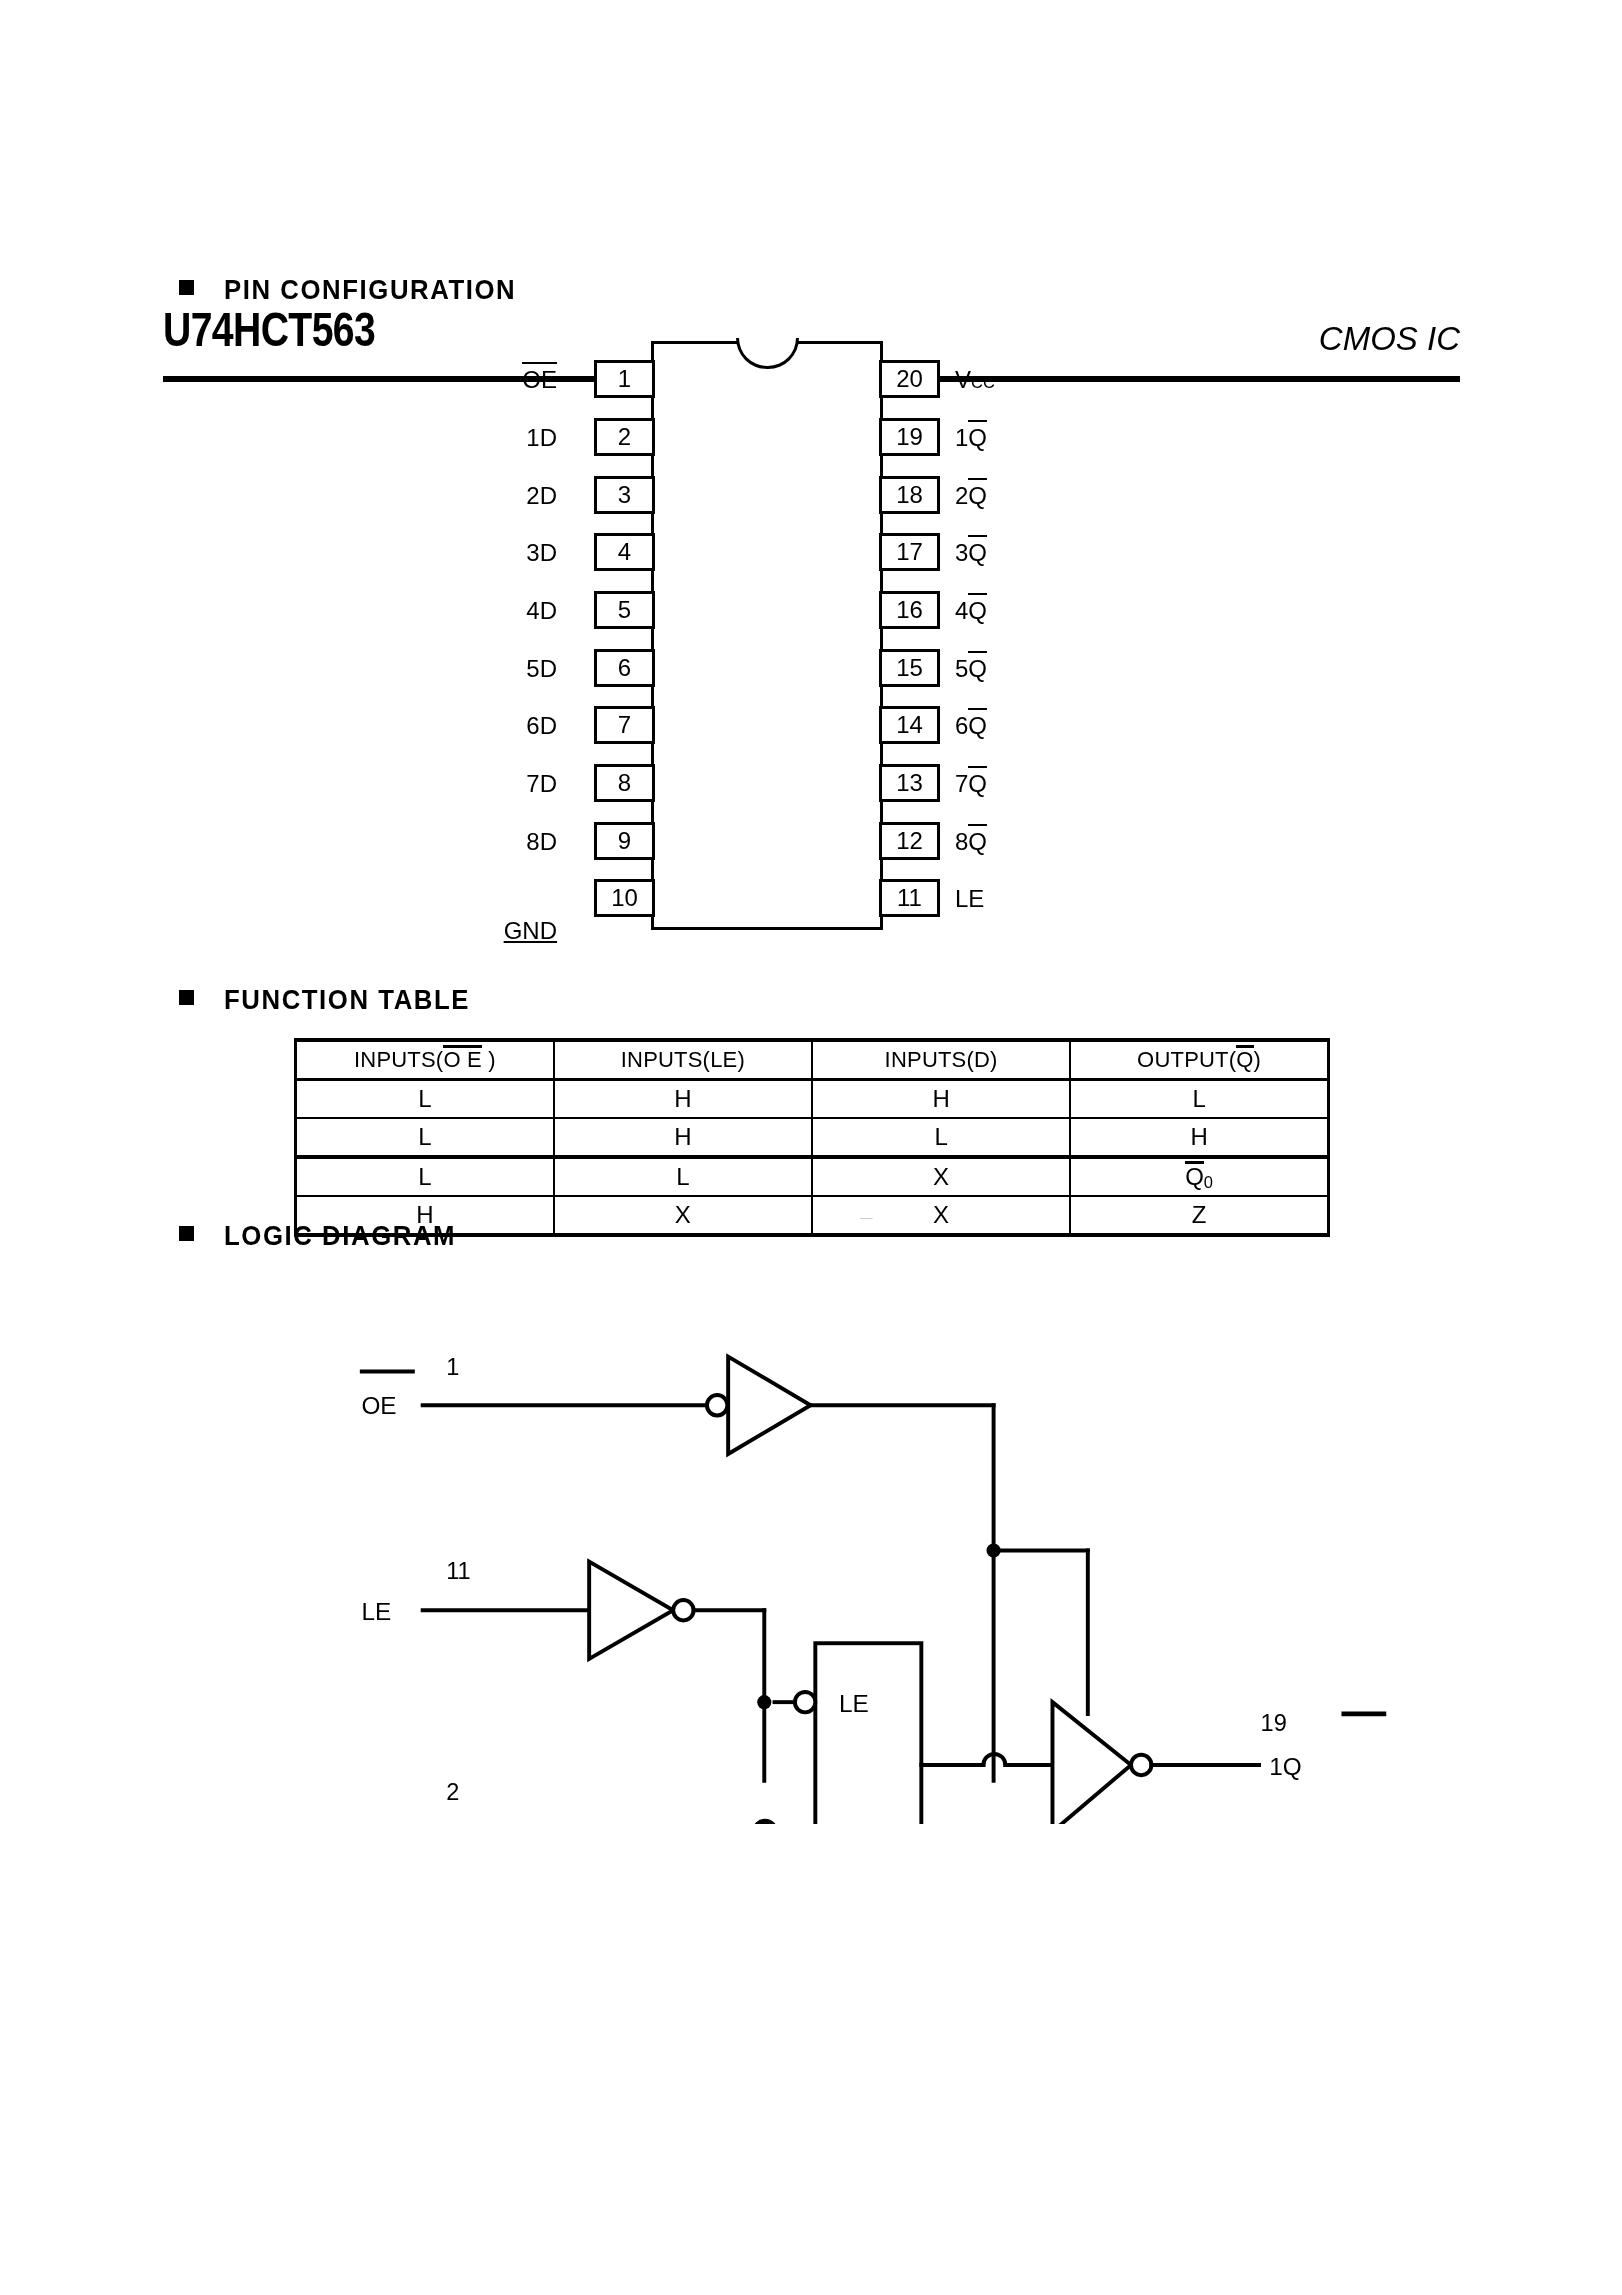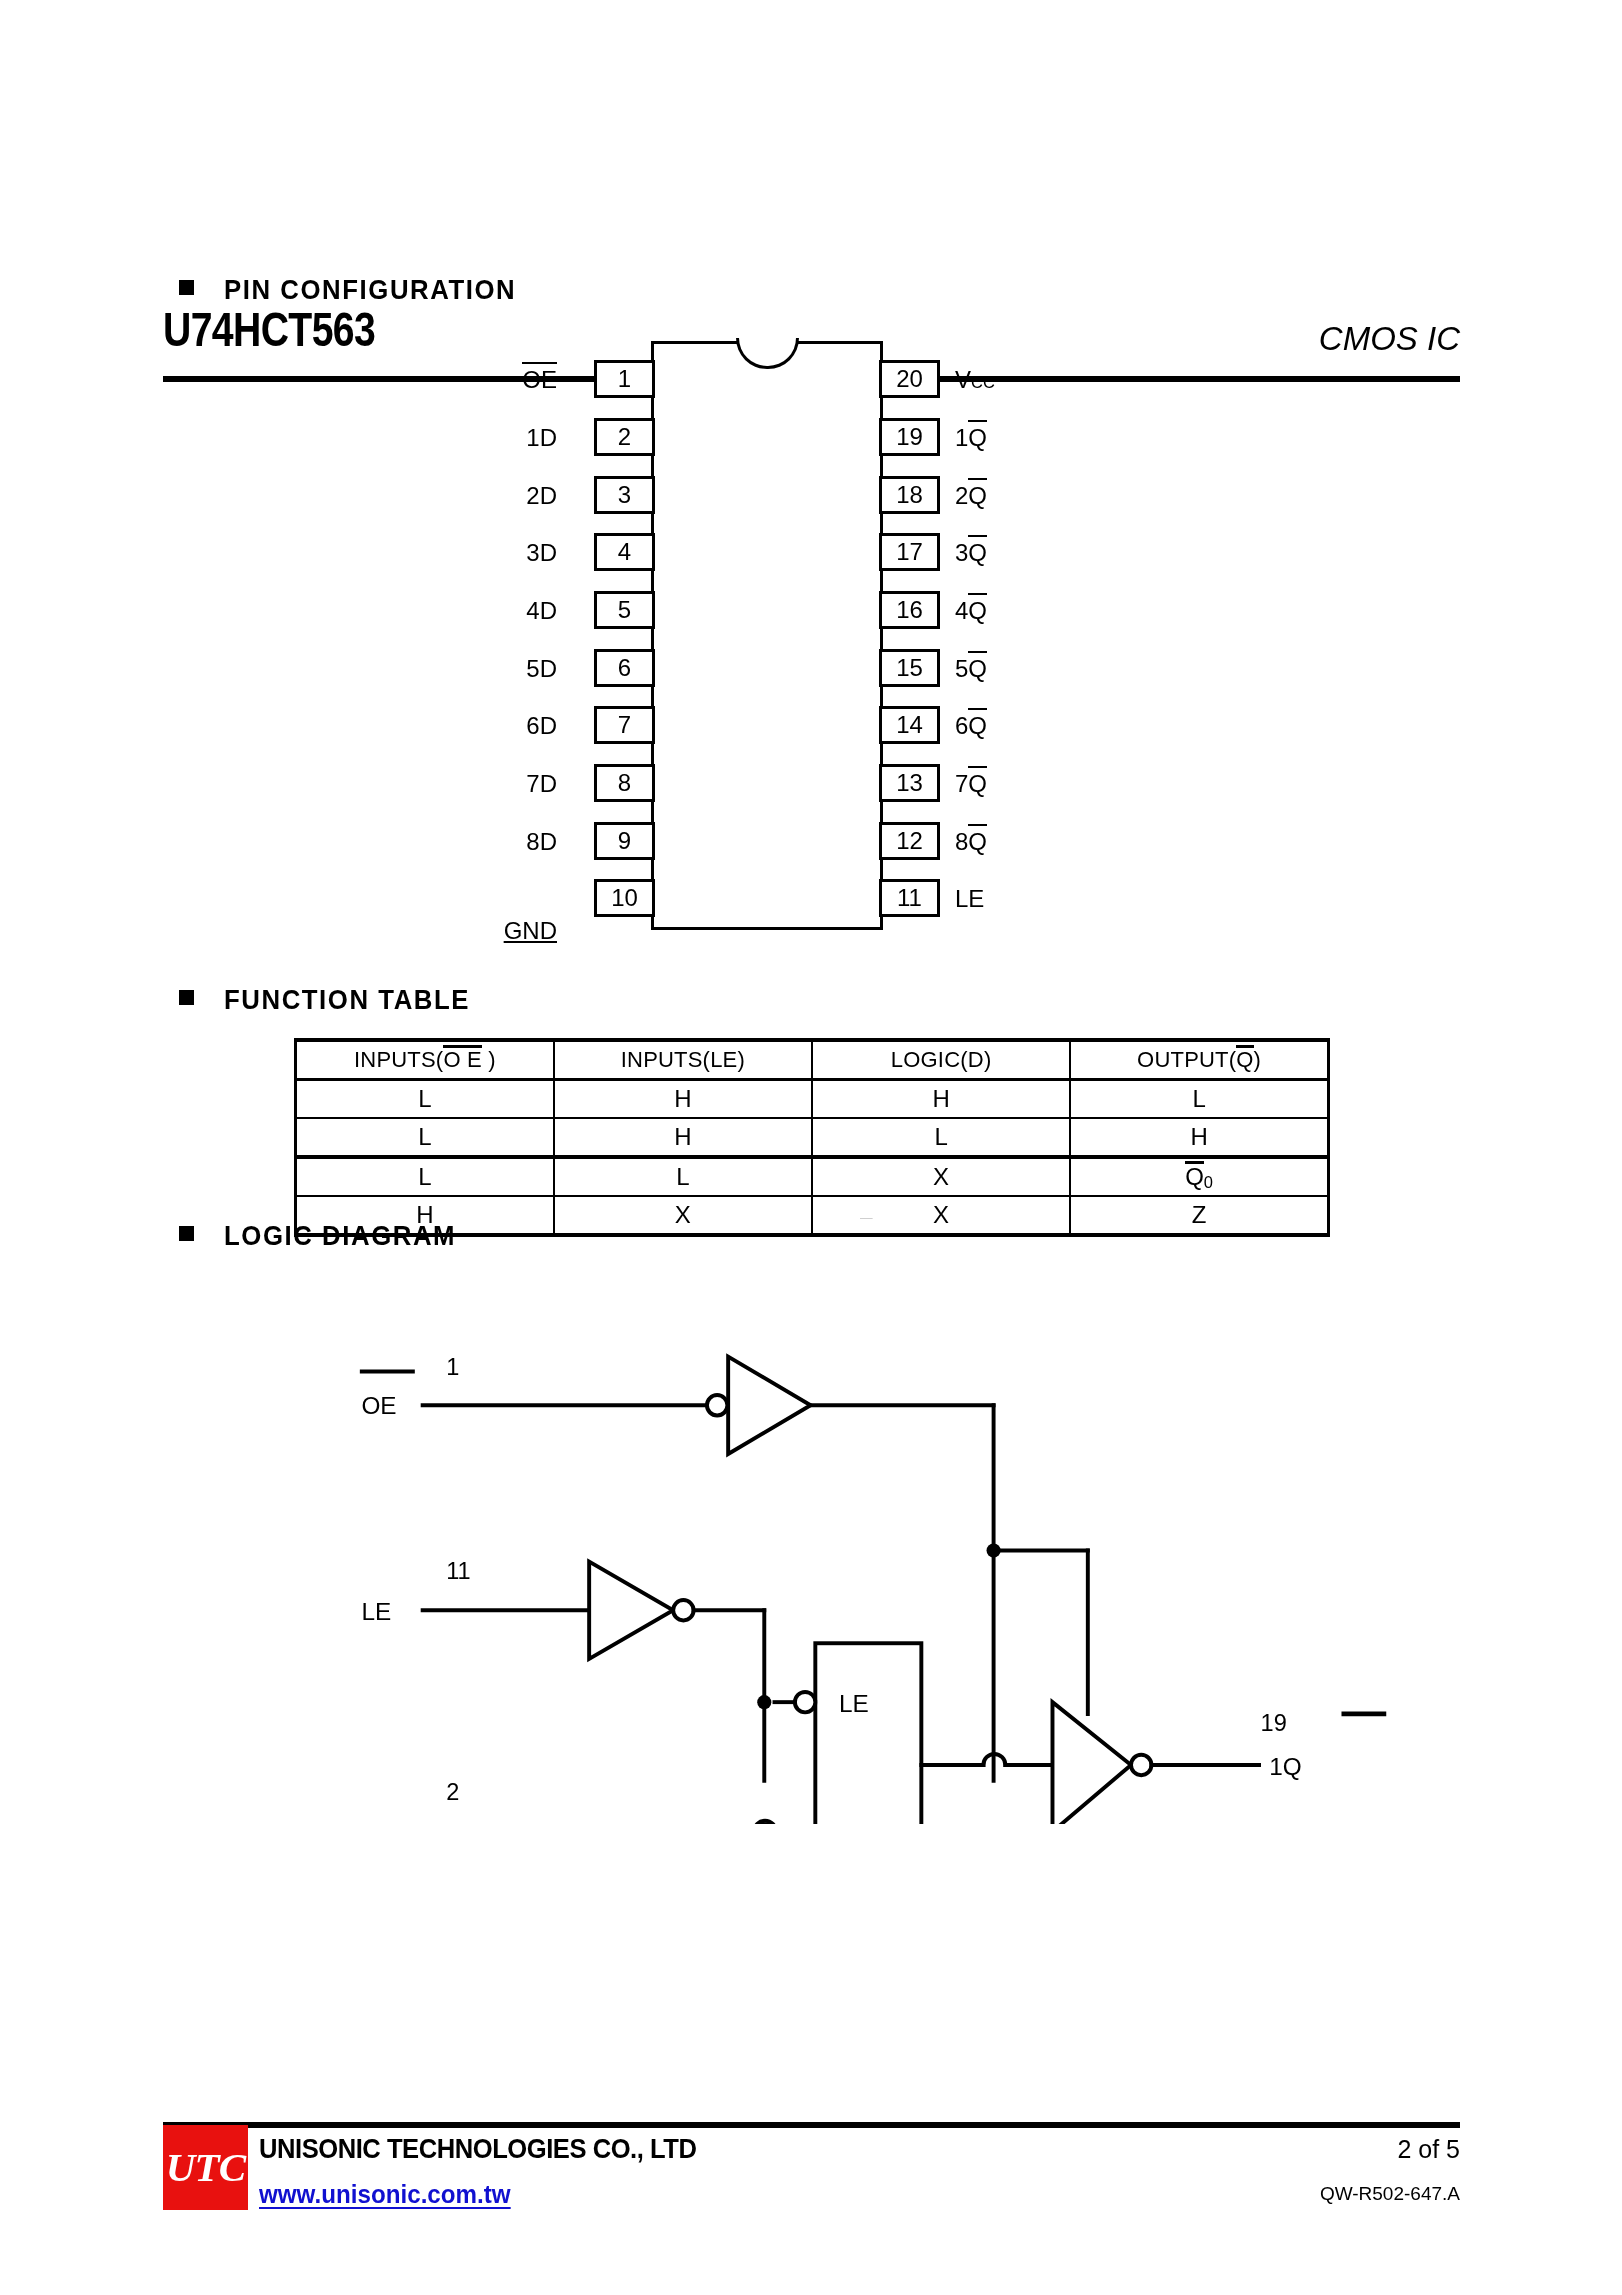--- a/index.html
+++ b/index.html
@@ -202,21 +202,21 @@
 
   <div class="section-head" id="sec-func">
     <span class="bullet"></span><span class="label">FUNCTION TABLE</span>
   </div>
 
   <table id="functable">
     <thead>
       <tr id="fn-head-row">
           <th>INPUTS(<span class="ovl">O E</span> )</th>
           <th>INPUTS(LE)</th>
-          <th>LOGIC(D)</th>
+          <th>INPUTS(D)</th>
           <th>OUTPUT(<span class="ovl">Q</span>)</th>
         </tr>
     </thead>
     <tbody id="fn-body">
         <tr>
           <td>L</td>
           <td>H</td>
           <td>H</td>
           <td>L</td>
         </tr>
@@ -346,25 +346,15 @@
         <line x1="1288" y1="560" x2="1345" y2="560" stroke="#000" stroke-width="6"></line>
 
         <text class="ld-small" x="1185" y="992">18</text>
         <text class="ld-txt" x="1196" y="1048">2Q</text>
         <line x1="1288" y1="970" x2="1345" y2="970" stroke="#000" stroke-width="6"></line>
       </g>
     </svg>
   </div>
 
 
-  <div id="footer">
-    <div id="footer-rule"></div>
-    <div id="utc-logo">
-      <span id="utc-logo-text">UTC</span>
-    </div>
-    <div id="company">UNISONIC TECHNOLOGIES CO., LTD</div>
-    <a id="weblink" href="#">www.unisonic.com.tw</a>
-    <div id="pageno">2 of 5</div>
-    <div id="doccode">QW-R502-647.A</div>
-  </div>
 
 </div>
 
 
 </body></html>

